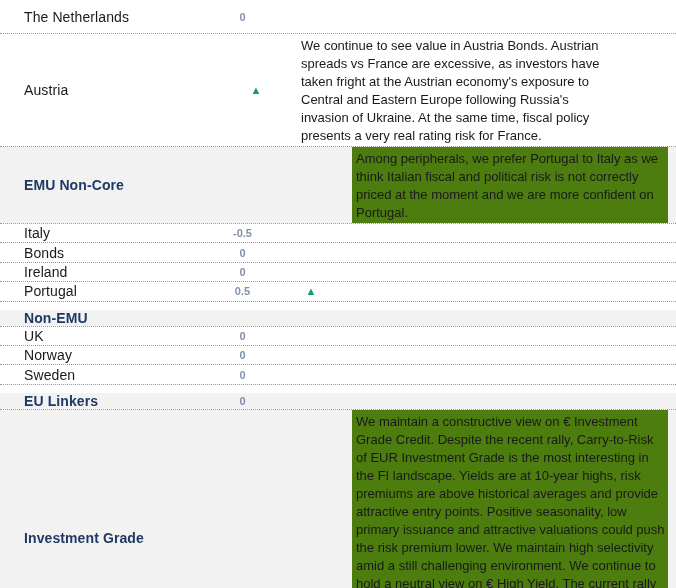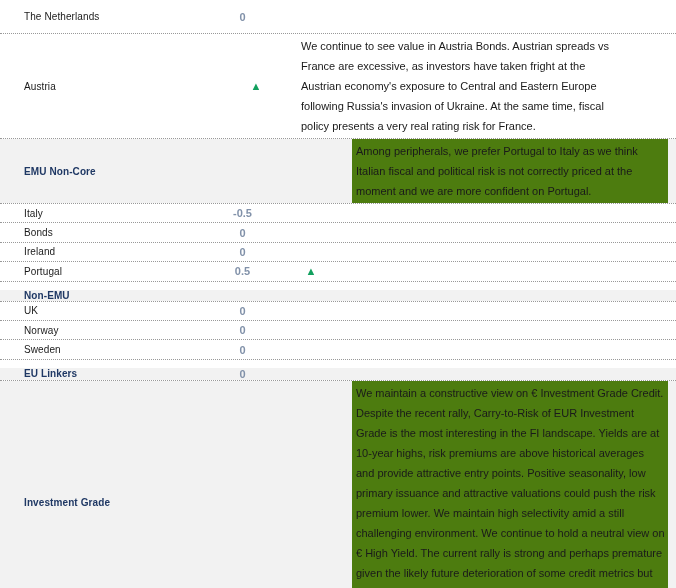--- a/index.html
+++ b/index.html
@@ -19,34 +19,34 @@
   .row:first-child { min-height: 34px; }
 
   .zone { box-sizing: border-box; }
   .zone-label  { width: 215px; display: flex; align-items: center; padding-left: 24px; }
   .zone-value  { width: 55px;  display: flex; align-items: center; justify-content: center; }
   .zone-arrow  { width: 82px;  display: flex; align-items: center; justify-content: center; }
   .zone-comment{ width: 316px; padding: 2px 3px 2px 4px; }
   .zone-edge   { flex: 1; }
 
   .label-text {
-    font-size: 10px; color: #1a1a1a; letter-spacing: 0.1px;
+    font-size: 14px; color: #1a1a1a; letter-spacing: 0.1px;
   }
   .row.header .label-text { color: #1F3864; font-weight: bold; }
 
   .value-text {
     font-size: 11px; font-weight: bold; color: #8191A9;
   }
 
   .arrow-glyph {
     font-size: 11px; color: #12A05E; line-height: 1;
   }
 
   .comment-text {
-    font-size: 11px; line-height: 19px; color: #1a1a1a;
+    font-size: 13px; line-height: 14px; color: #1a1a1a;
     letter-spacing: 0px;
   }
 
   
   .row.band-full > .zone { background: #F2F2F2; margin-top: 8px; }
   .row.band-left-edge > .zone-label,
   .row.band-left-edge > .zone-value,
   .row.band-left-edge > .zone-arrow,
   .row.band-left-edge > .zone-edge { background: #F2F2F2; }
   .row.band-left-edge > .zone-comment { background: #4d7c0f; }

